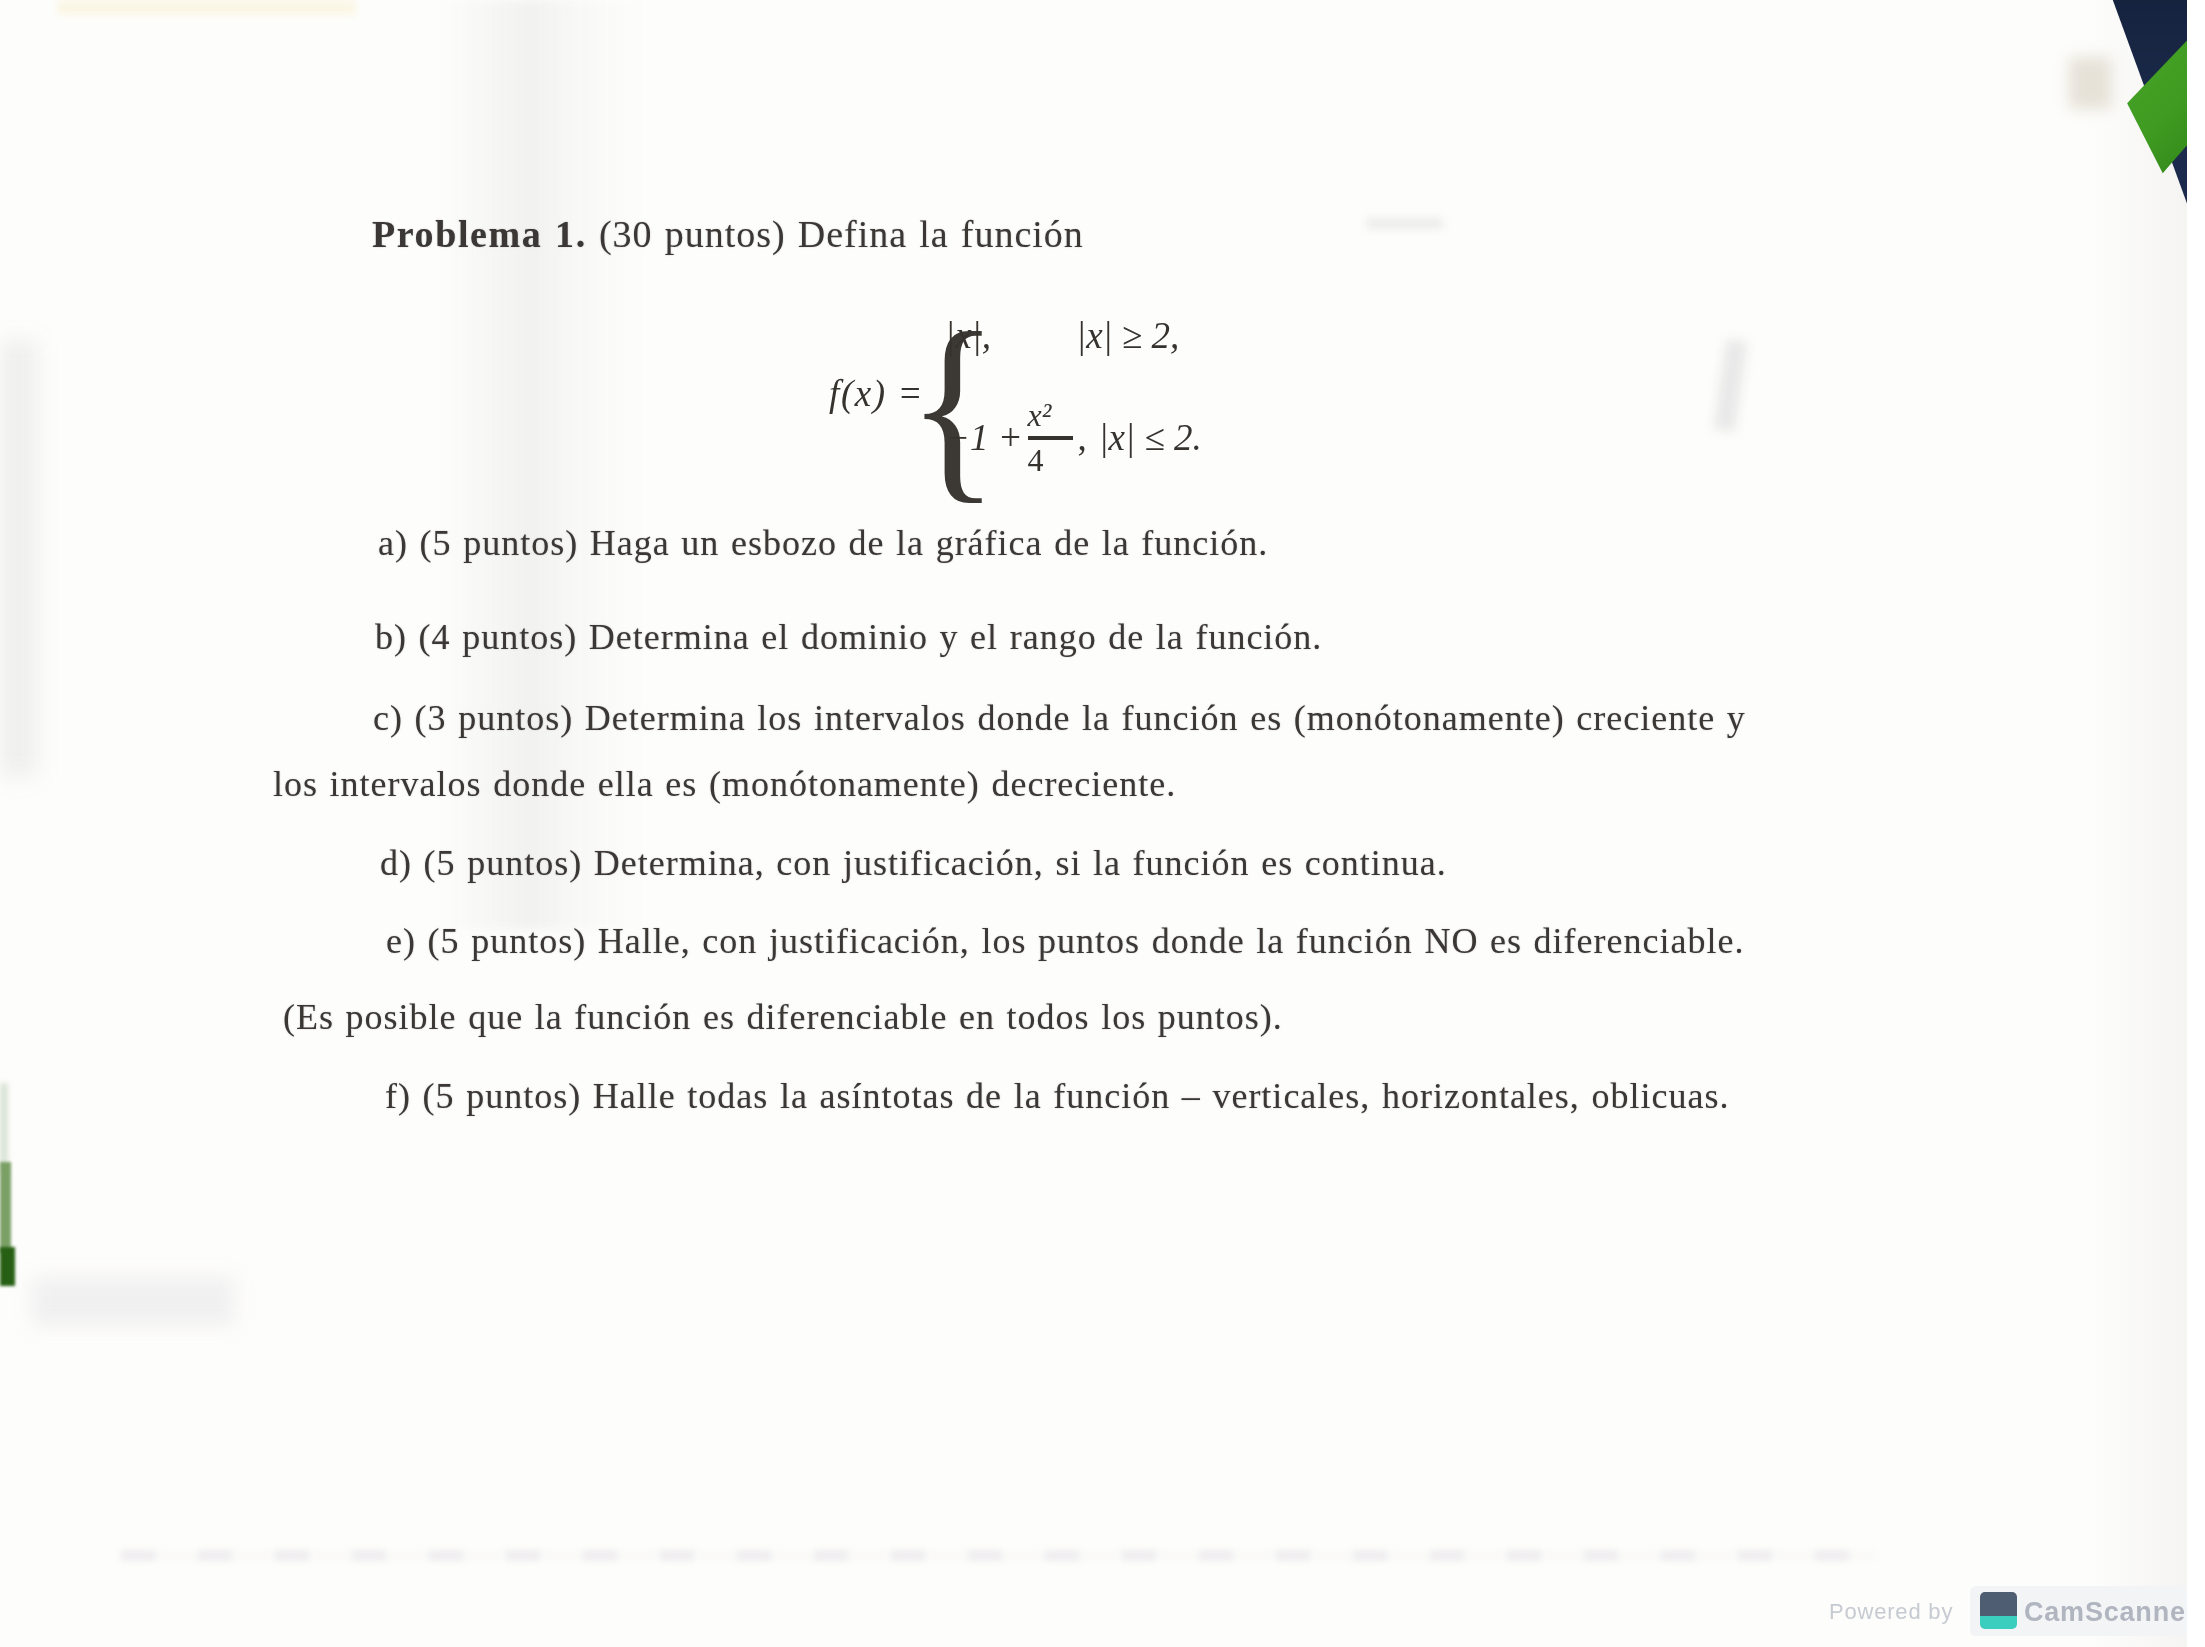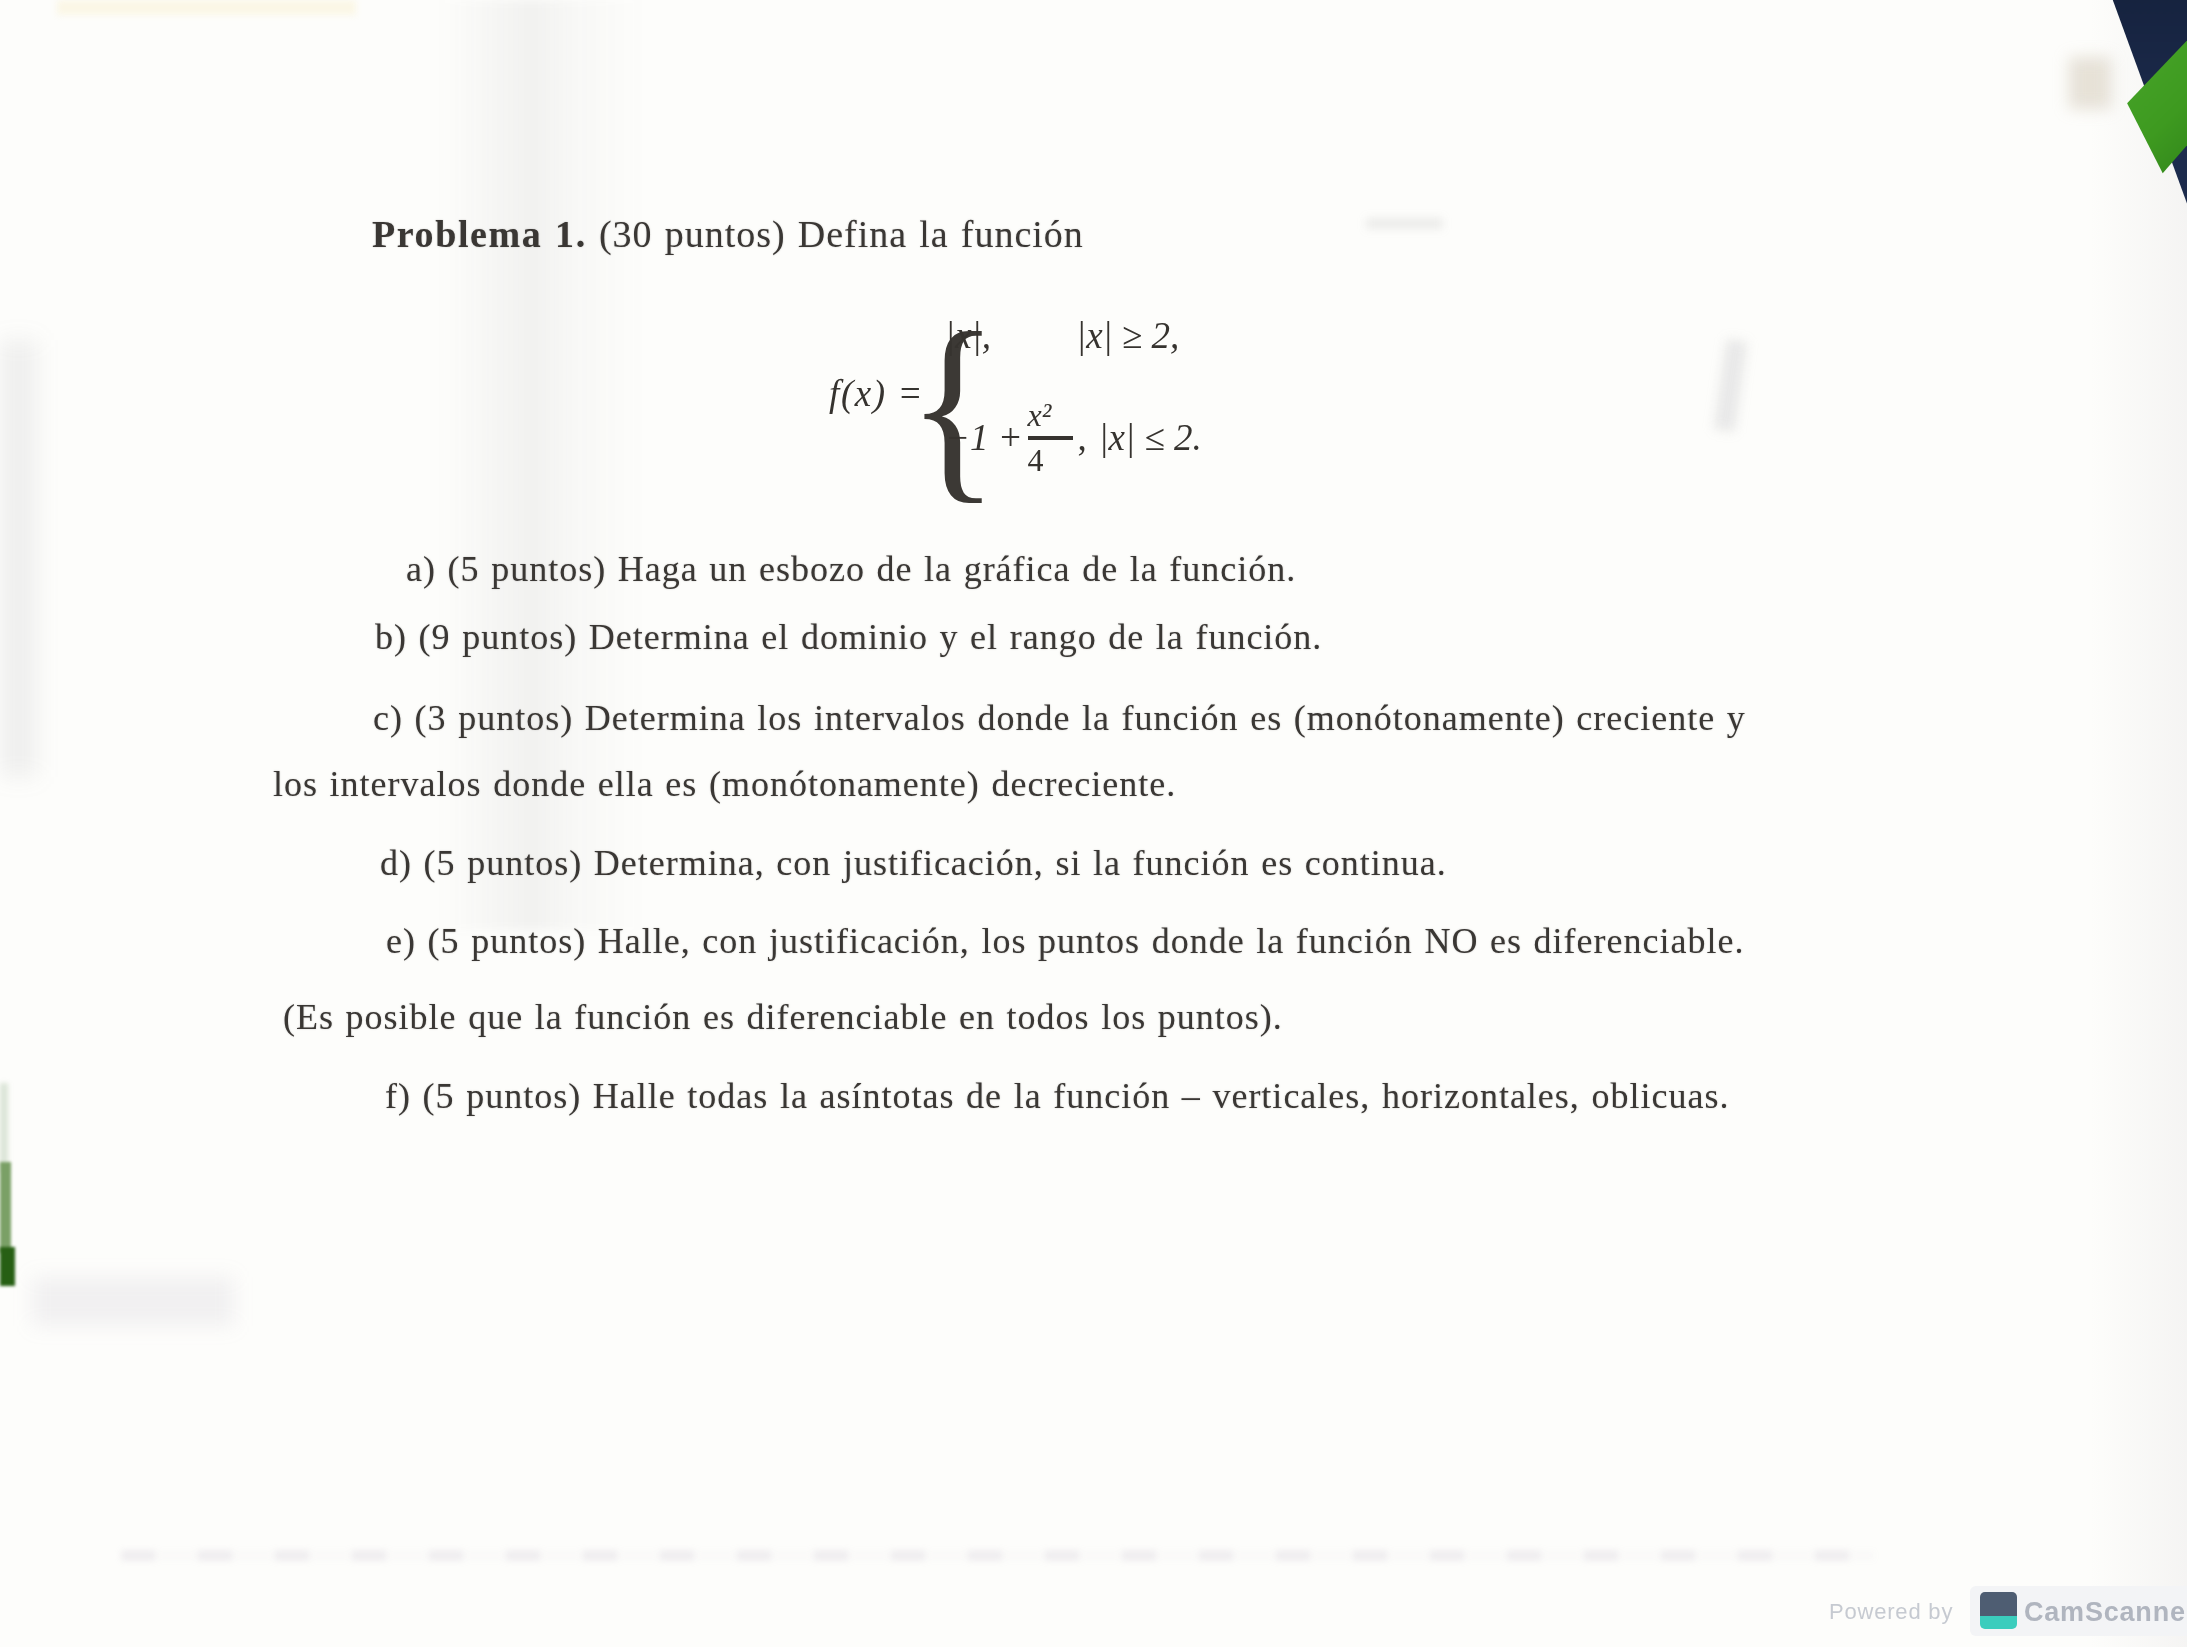--- a/index.html
+++ b/index.html
@@ -33,21 +33,21 @@
   
   .edge-green-pale{position:absolute;left:0;top:1083px;width:8px;height:89px;background:rgba(140,172,128,0.30);filter:blur(2.4px);}
   .edge-green-mid{position:absolute;left:0;top:1162px;width:10.5px;height:91px;background:#7aa066;filter:blur(1.6px);}
   .edge-green-dark{position:absolute;left:0;top:1247px;width:15.4px;height:39px;background:#275f14;filter:blur(1.6px);}
   
   .ink{filter:blur(0.6px);}
   .line{position:absolute;white-space:nowrap;font-size:36px;letter-spacing:1px;word-spacing:1.6px;color:#3a3734;
     text-shadow:0 0 1.6px rgba(70,66,62,0.35);}
   .title{left:372px;top:212px;font-size:38px;}
   .title b{font-weight:700;letter-spacing:1.6px;}
-  .item-a{left:378px;top:548px;margin-left:28px;}
+  .item-a{left:378px;top:522px;}
   .item-b{left:375px;top:616px;}
   .item-c1{left:373px;top:697px;}
   .item-c2{left:273px;top:763px;}
   .item-d{left:380px;top:842px;}
   .item-e1{left:386px;top:920px;}
   .item-e2{left:283px;top:996px;}
   .item-f{left:385px;top:1075px;}
   
   .formula{position:absolute;left:825px;top:306px;width:420px;height:210px;font-size:37px;color:#36332f;}
   .f-lhs{position:absolute;left:4px;top:66px;font-style:italic;letter-spacing:1.6px;}
@@ -113,21 +113,21 @@
           <span class="num">x²</span>
           <span class="bar"></span>
           <span class="den">4</span>
         </span>
         <span class="f-comma">,</span>
         <span class="f-cond2">|x| ≤ 2.</span>
       </div>
     </div>
 
     <div class="line item-a">a) (5 puntos) Haga un esbozo de la gráfica de la función.</div>
-    <div class="line item-b">b) (9 puntos) Determina el dominio y el rango de la función.</div>
+    <div class="line item-b">b) (4 puntos) Determina el dominio y el rango de la función.</div>
     <div class="line item-c1">c) (3 puntos) Determina los intervalos donde la función es (monótonamente) creciente y</div>
     <div class="line item-c2">los intervalos donde ella es (monótonamente) decreciente.</div>
     <div class="line item-d">d) (5 puntos) Determina, con justificación, si la función es continua.</div>
     <div class="line item-e1">e) (5 puntos) Halle, con justificación, los puntos donde la función NO es diferenciable.</div>
     <div class="line item-e2">(Es posible que la función es diferenciable en todos los puntos).</div>
     <div class="line item-f">f) (5 puntos) Halle todas la asíntotas de la función – verticales, horizontales, oblicuas.</div>
   </div>
 
   <div class="wm-panel"></div>
   <div class="wm wm-powered">Powered by</div>

